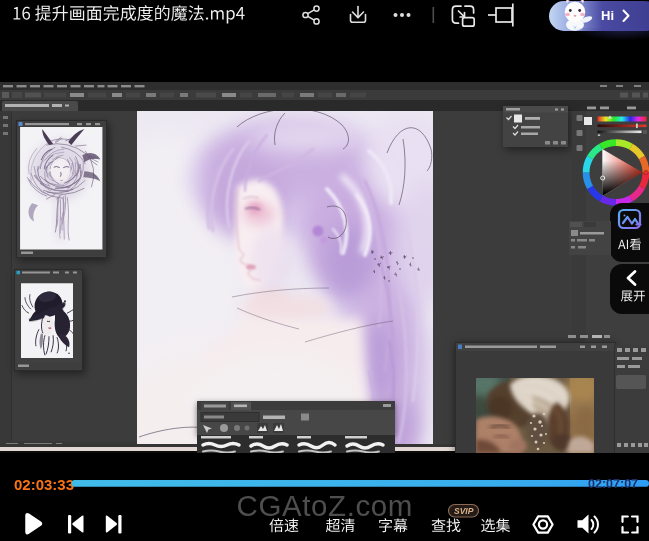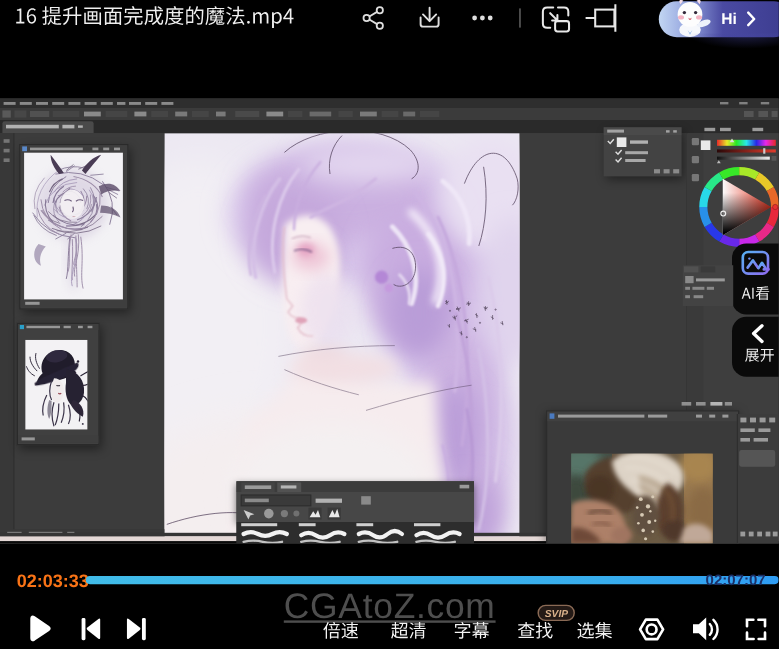--- a/index.html
+++ b/index.html
@@ -718,21 +718,21 @@
   </svg>
 
   <svg class="abs" style="left:566px;top:251px" width="50" height="8" viewBox="0 0 50 8">
     <rect x="2" y="2" width="8" height="3" fill="#8f8f8f"></rect>
       <rect x="14" y="2" width="8" height="3" fill="#8f8f8f"></rect>
       <rect x="26" y="2" width="10" height="3" fill="#b5b5b5"></rect>
       <rect x="38" y="2" width="6" height="3" fill="#8f8f8f"></rect>
   </svg>
 </div>
 
-<div class="abs" style="left:236.5px;top:489px;color:#4e4e4e;font-size:29.5px;letter-spacing:0.6px;text-decoration:underline;">CGAtoZ.com</div>
+<div class="abs" style="left:236.5px;top:489px;color:#4e4e4e;font-size:29.5px;letter-spacing:0.6px;">CGAtoZ.com</div>
 
 <div class="abs" style="left:14px;top:476px;color:#f97316;font-size:15px;font-weight:bold;">02:03:33</div>
 <svg class="abs" style="left:0;top:470px" width="649" height="24" viewBox="0 0 649 24">
   <defs>
       <linearGradient id="bar" x1="0" y1="0" x2="1" y2="0">
     <stop offset="0" stop-color="#41bce9"></stop>
         <stop offset="0.75" stop-color="#38aded"></stop>
         <stop offset="1" stop-color="#2f9df4"></stop>
   </linearGradient>
     </defs>

